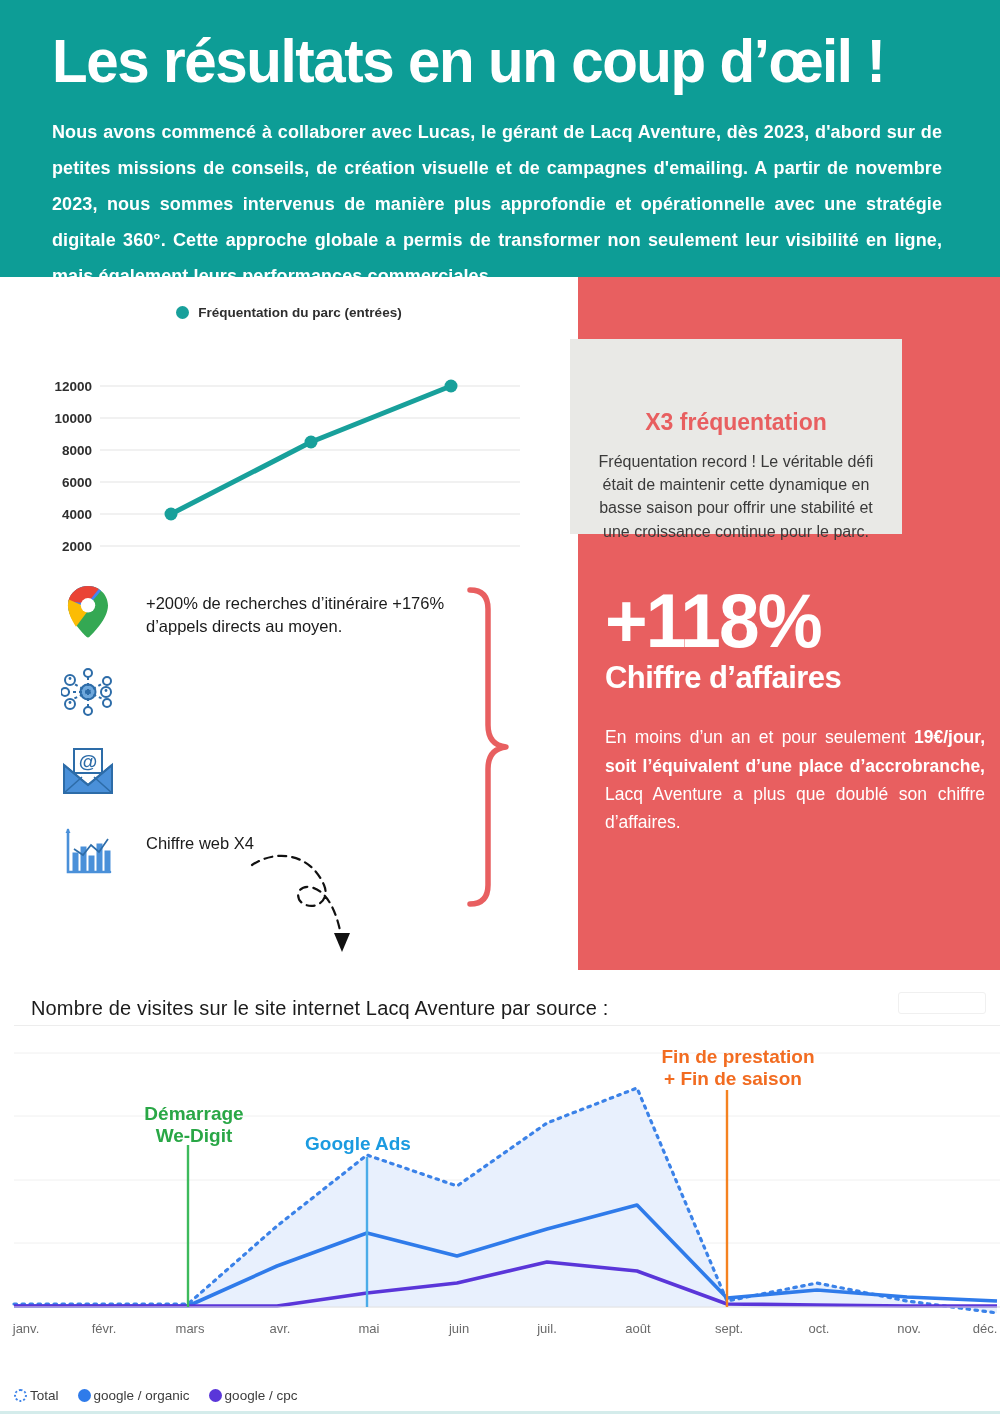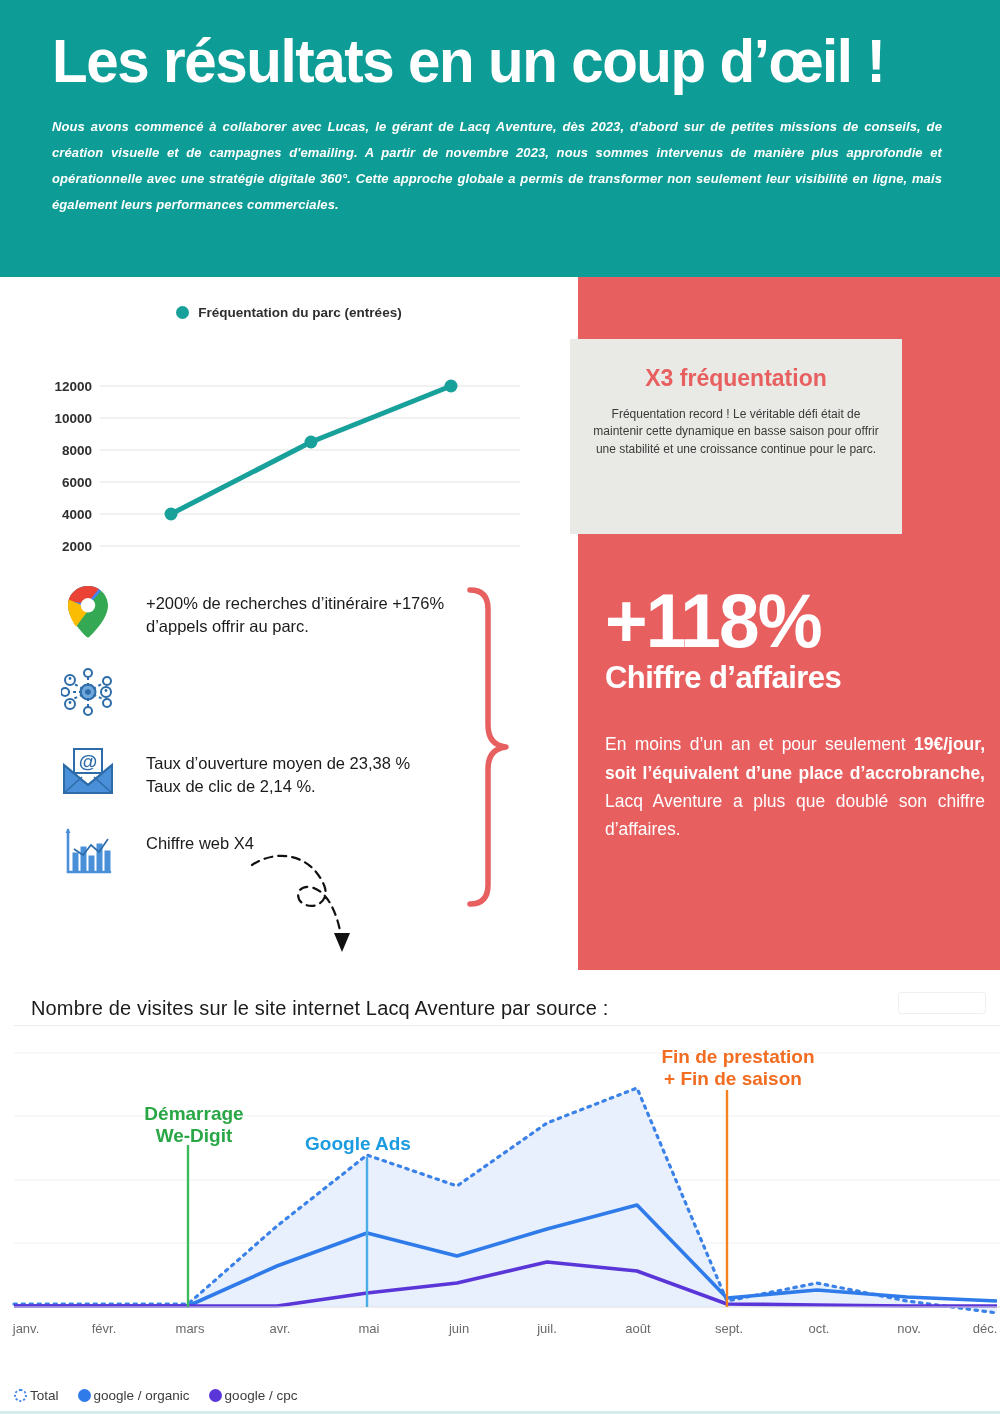--- a/index.html
+++ b/index.html
@@ -22,26 +22,25 @@
     font-size: 62px;
     font-weight: 800;
     letter-spacing: -1.5px;
     line-height: 1.0;
     transform: scaleX(0.94);
     transform-origin: left center;
     white-space: nowrap;
     margin-bottom: 22px;
   }
   .header-body {
-    font-size: 13px;
+    font-size: 18px;
     font-weight: 700;
     line-height: 2.0;
     text-align: justify;
     letter-spacing: 0.1px;
-    font-style: italic;
   }
 
   
   .mid {
     position: relative;
     height: 693px;
   }
   .red-panel {
     position: absolute;
     left: 578px; top: 0;
@@ -54,24 +53,25 @@
     width: 332px; height: 195px;
     background: #E9E9E6;
     padding: 26px 22px;
     text-align: center;
   }
   .card-title {
     color: #E85F60;
     font-size: 23px;
     font-weight: 800;
     margin-bottom: 14px;
+    margin-top: 44px;
   }
   .card-text {
     color: #3A3A3A;
-    font-size: 12px;
+    font-size: 16px;
     line-height: 1.45;
   }
   .big-stat {
     position: absolute;
     left: 27px; top: 308px;
     width: 380px;
     color: #ffffff;
   }
   .big-pct {
     font-size: 76px;
@@ -85,21 +85,21 @@
     font-size: 32px;
     font-weight: 800;
     letter-spacing: -0.6px;
     margin-top: 2px;
     transform: scaleX(0.97);
     transform-origin: left;
   }
   .big-para {
     font-size: 17.5px;
     line-height: 1.62;
-    margin-top: 34px;
+    margin-top: 27px;
     text-align: justify;
   }
   .big-para b { font-weight: 800; }
 
   
   .linechart-wrap {
     position: absolute;
     left: 0; top: 0;
     width: 578px; height: 290px;
   }
@@ -270,21 +270,21 @@
         <svg width="46" height="52" viewBox="0 0 46 52">
           <path d="M23 0C12 0 3 8.7 3 19.6c0 13.4 16 28.8 18.4 31.2a2.3 2.3 0 0 0 3.2 0C27 48.4 43 33 43 19.6 43 8.7 34 0 23 0z" fill="#34A853"></path>
           <path d="M3 19.6C3 8.7 12 0 23 0c5 0 9.5 1.8 13 4.8L9.4 36.3C5.5 30.3 3 24.5 3 19.6z" fill="#4285F4"></path>
           <path d="M3.3 15.3C5 6.6 13.2 0 23 0c4 0 7.7 1.1 10.8 3.1L22 17.5 3.3 15.3z" fill="#EA4335"></path>
           <path d="M2.9 19.5c0-2.1.3-4.1 1-6l20.6 9.2L11 40.8C6.1 33.4 2.9 25.6 2.9 19.5z" fill="#FBBC04"></path>
           <circle cx="23" cy="19.3" r="7.2" fill="#ffffff"></circle>
         </svg>
       </div>
       <div class="icon-text">
         <div>+200% de recherches d’itinéraire  +176%</div>
-        <div>d’appels offrir au parc.</div>
+        <div>d’appels directs au moyen.</div>
       </div>
     </div>
 
     <div class="icon-row">
       <div class="icon-slot">
         <svg width="54" height="52" viewBox="0 0 54 52" stroke="#2D6CA8" fill="none" stroke-width="2">
           <circle cx="27" cy="26" r="7.5" fill="#6FA8DC" stroke="#2D6CA8"></circle>
           <path d="M27 26 L27 9 M27 26 L44 16 M27 26 L44 34 M27 26 L27 43 M27 26 L10 34 M27 26 L10 16 M27 26 L6 26" stroke-dasharray="3 3"></path>
           <circle cx="27" cy="7" r="4" fill="#fff"></circle>
           <circle cx="27" cy="45" r="4" fill="#fff"></circle>
@@ -304,24 +304,20 @@
     <div class="icon-row">
       <div class="icon-slot">
         <svg width="52" height="50" viewBox="0 0 52 50">
           <rect x="12" y="2" width="28" height="24" fill="#ffffff" stroke="#2D6CA8" stroke-width="2"></rect>
           <text x="26" y="21" font-size="19" font-weight="700" fill="#2D6CA8" text-anchor="middle" font-family="Liberation Sans, sans-serif">@</text>
           <path d="M2 18 L26 38 L50 18 L50 46 L2 46 Z" fill="#4A90D9" stroke="#2D6CA8" stroke-width="2"></path>
           <path d="M2 18 L26 38 L50 18" fill="none" stroke="#2D6CA8" stroke-width="2"></path>
           <path d="M2 46 L20 30 M50 46 L32 30" stroke="#2D6CA8" stroke-width="1.6" fill="none"></path>
         </svg>
       </div>
-      <div class="icon-text">
-        <div>Taux d’ouverture moyen de 23,38 %</div>
-        <div>Taux de clic de 2,14 %.</div>
-      </div>
     </div>
 
     <div class="icon-row">
       <div class="icon-slot">
         <svg width="50" height="50" viewBox="0 0 50 50" stroke="#4A90D9" fill="#4A90D9">
           <path d="M5 3 L5 45 L47 45" stroke="#4A90D9" stroke-width="2.6" fill="none" stroke-linecap="round"></path>
           <rect x="10" y="26" width="5" height="19"></rect>
           <rect x="18" y="20" width="5" height="25"></rect>
           <rect x="26" y="29" width="5" height="16"></rect>
           <rect x="34" y="17" width="5" height="28"></rect>

